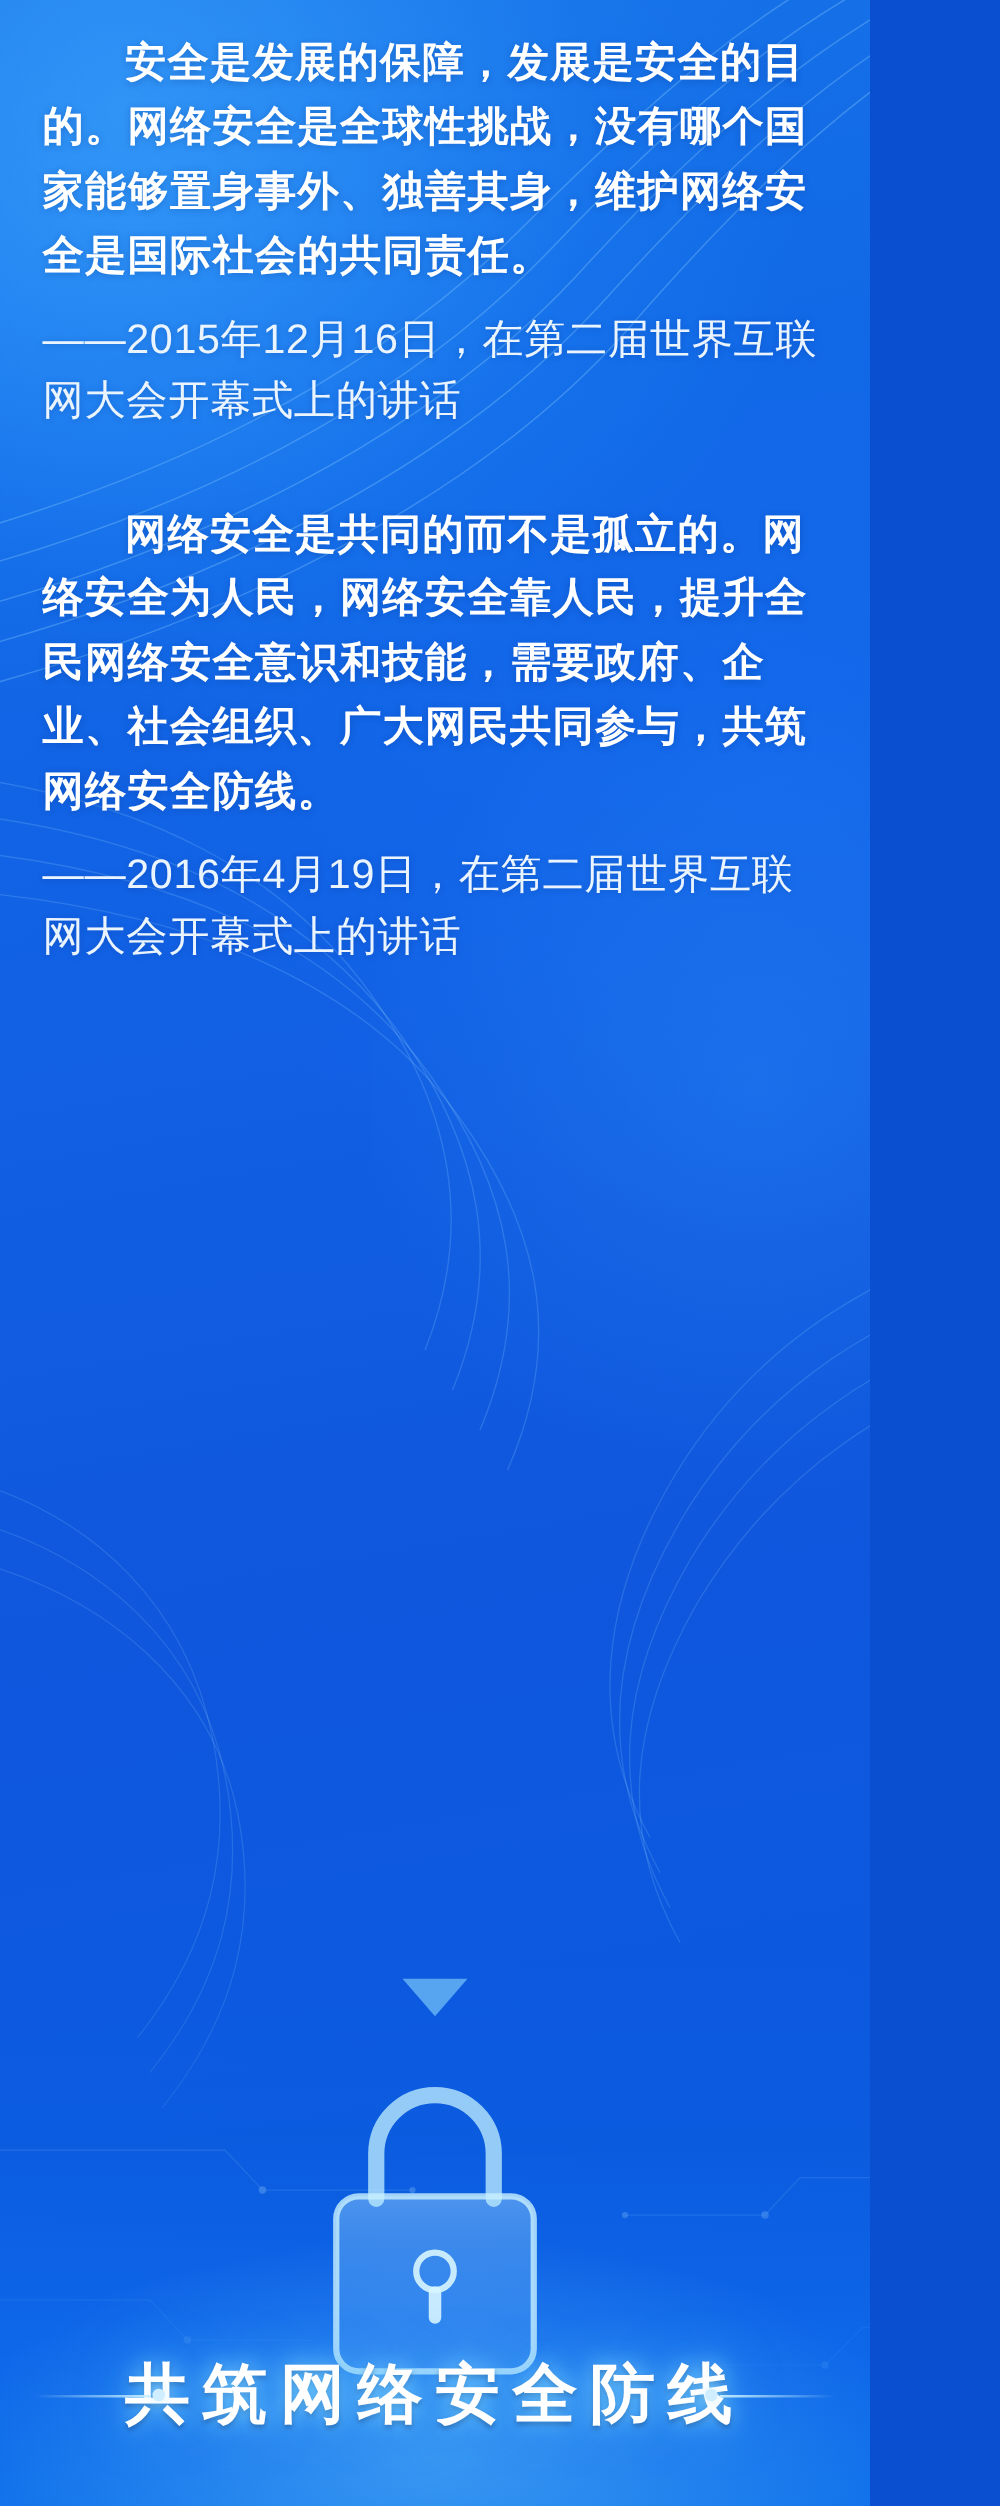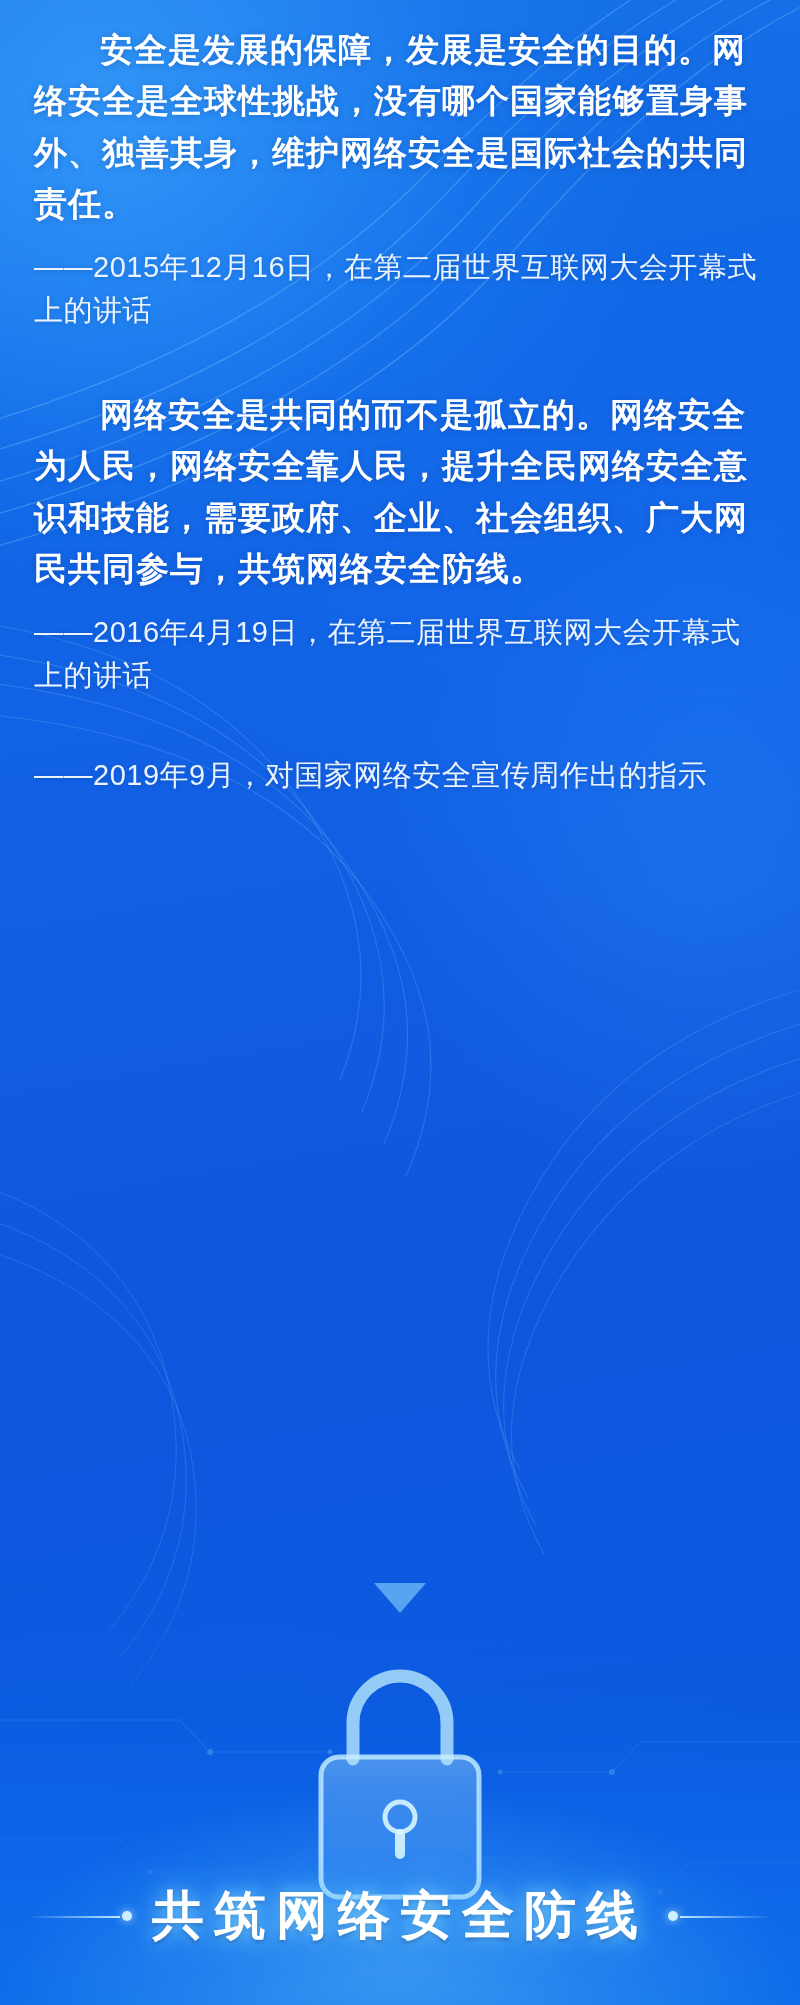--- a/index.html
+++ b/index.html
@@ -5,21 +5,21 @@
   html, body {
     margin: 0;
     padding: 0;
     background: #0a4fd0;
   }
   body {
     font-family: "Liberation Sans", sans-serif;
   }
   .poster {
     position: relative;
-    width: 800px;
+    width: 696px;
     height: 2005px;
     overflow: hidden;
     background:
       radial-gradient(ellipse 900px 700px at 15% 8%, rgba(40,150,255,0.55) 0%, rgba(40,150,255,0) 60%),
       radial-gradient(ellipse 800px 600px at 90% 30%, rgba(20,110,240,0.55) 0%, rgba(20,110,240,0) 65%),
       linear-gradient(170deg, #1773e8 0%, #1168e6 18%, #1260e4 40%, #0f57dd 62%, #0c59e0 78%, #0a54d8 100%);
   }
 
   
   .deco {
@@ -64,21 +64,21 @@
     line-height: 1.56;
     font-weight: bold;
     letter-spacing: 1px;
     text-indent: 66px;
     text-shadow: 0 1px 6px rgba(0,40,120,0.28);
     margin: 0 0 16px 0;
   }
 
   .quote-source {
     color: #eaf4ff;
-    font-size: 29px;
+    font-size: 33px;
     line-height: 1.5;
     font-weight: normal;
     letter-spacing: 0.5px;
     margin: 0;
     text-shadow: 0 1px 5px rgba(0,40,120,0.25);
   }
 
   
   .bottom {
     position: absolute;
@@ -207,21 +207,20 @@
       <p class="quote-text">安全是发展的保障，发展是安全的目的。网络安全是全球性挑战，没有哪个国家能够置身事外、独善其身，维护网络安全是国际社会的共同责任。</p>
       <p class="quote-source">——2015年12月16日，在第二届世界互联网大会开幕式上的讲话</p>
     </div>
 
     <div class="quote-block">
       <p class="quote-text">网络安全是共同的而不是孤立的。网络安全为人民，网络安全靠人民，提升全民网络安全意识和技能，需要政府、企业、社会组织、广大网民共同参与，共筑网络安全防线。</p>
       <p class="quote-source">——2016年4月19日，在第二届世界互联网大会开幕式上的讲话</p>
     </div>
 
     <div class="quote-block">
-      <p class="quote-source">——2019年9月，对国家网络安全宣传周作出的指示</p>
     </div>
 
   </div>
 
   <div class="bottom">
     <div class="arrow-down"></div>
     <div class="lock-wrap">
       <svg viewBox="0 0 250 280" xmlns="http://www.w3.org/2000/svg">
         <defs>
           <linearGradient id="lockBodyGrad" x1="0" y1="0" x2="0" y2="1">

